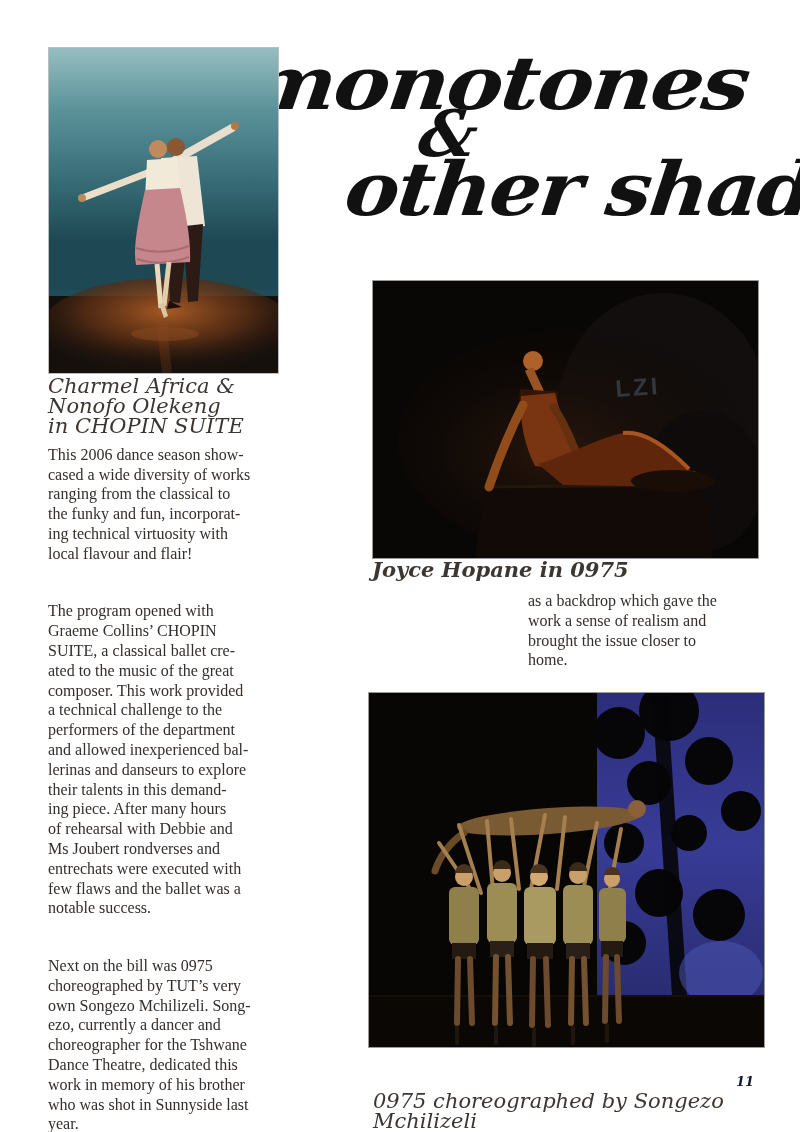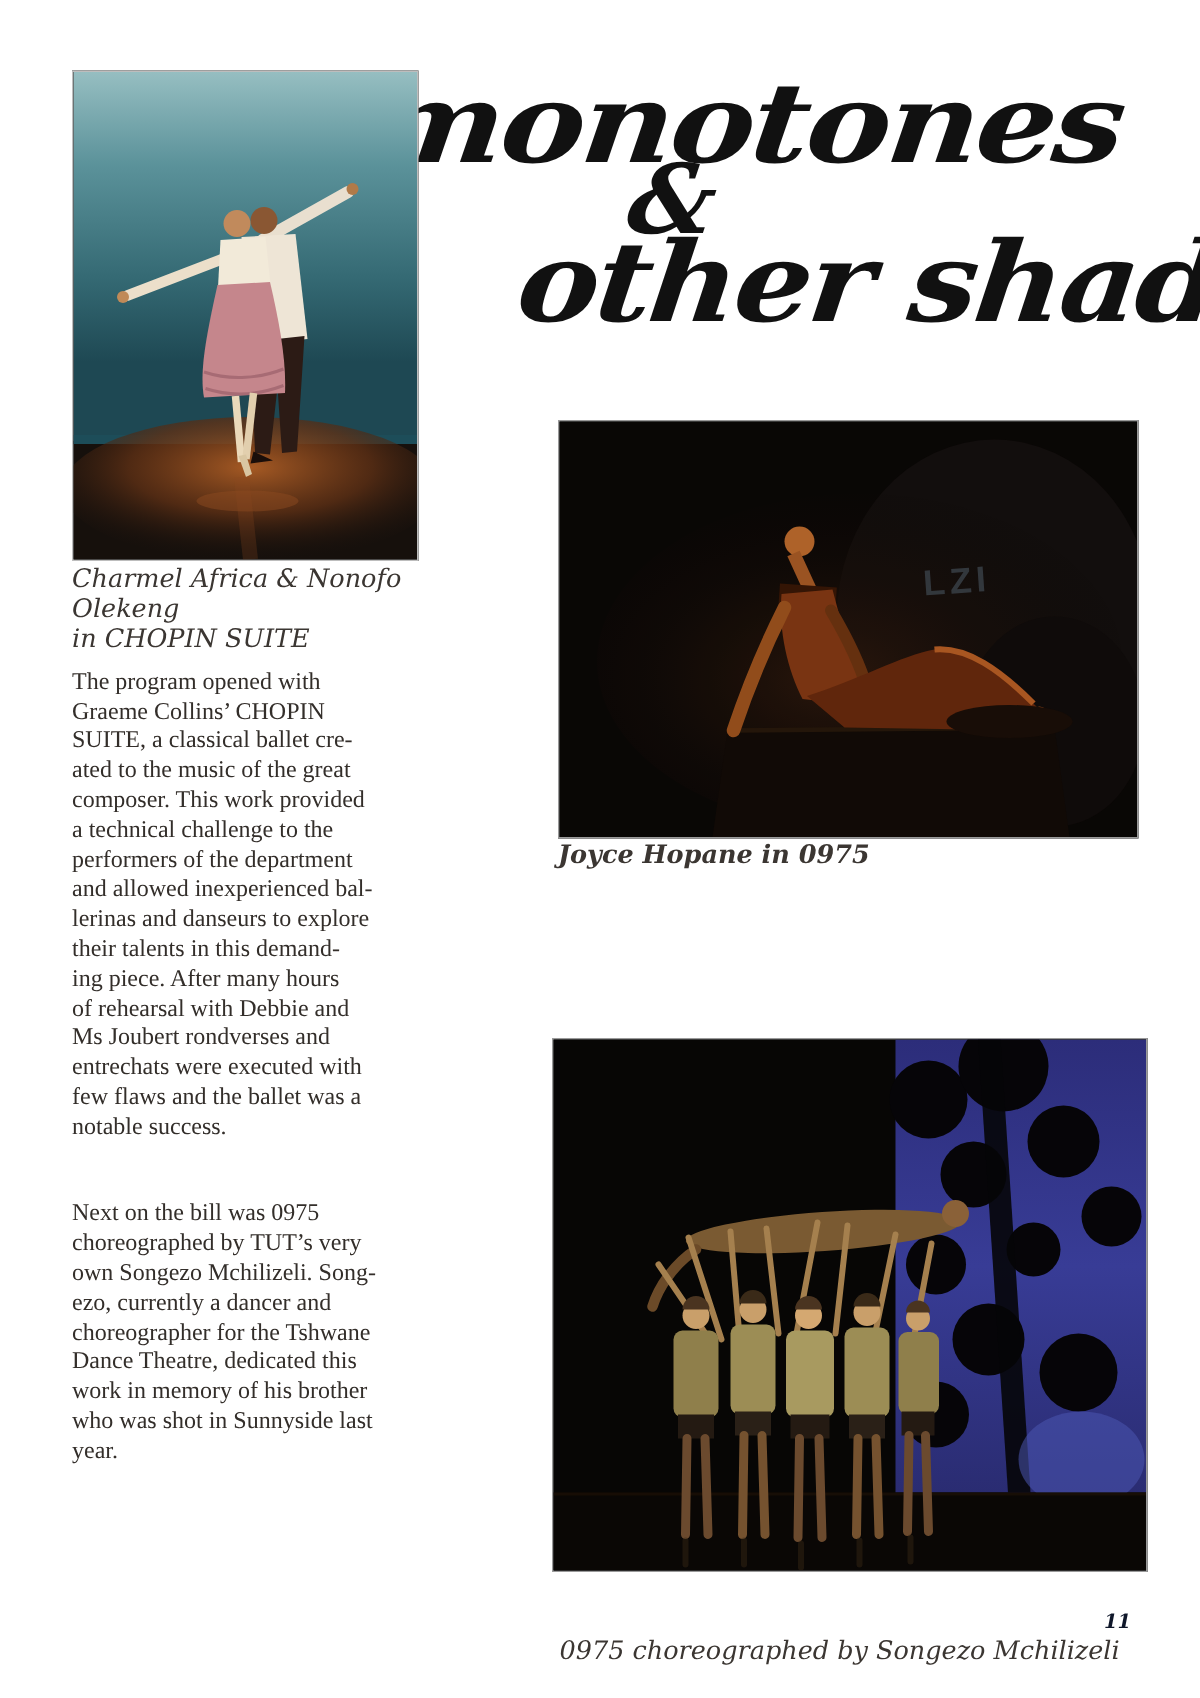--- a/index.html
+++ b/index.html
@@ -34,21 +34,21 @@
   .photo svg{display:block;}
   #photo1{left:48px;top:47px;width:229px;height:325px;border-color:#bdbdbd;}
   #photo2{left:372px;top:280px;width:385px;height:277px;}
   #photo3{left:368px;top:692px;width:395px;height:354px;}
 
   
   .caption{
     position:absolute;
     font-family:"DejaVu Serif", serif;
     font-style:italic;
-    font-size:17px;
+    font-size:21px;
     line-height:20px;
     color:#3b3632;
     white-space:pre-line;
   }
   #cap1{left:48px;top:376px;width:250px;}
   #cap2{left:372px;top:560px;width:300px;font-weight:bold;}
   #cap3{left:373px;top:1051px;width:390px;margin-top:40px;}
 
   
   .col{
@@ -158,20 +158,26 @@
         <path d="M250 152 C272 150 294 166 316 188" stroke="#c06226" stroke-width="4" fill="none"></path>
         <circle cx="320" cy="196" r="6" fill="#9a4e1d"></circle>
         <ellipse cx="300" cy="200" rx="42" ry="11" fill="#1c0f08"></ellipse>
       </g>
       <rect width="385" height="277" fill="#000000" opacity="0.12"></rect>
     </svg>
   </figure>
   <figcaption id="cap2" class="caption">Joyce Hopane in 0975</figcaption>
 
   <section class="col" id="colL">
+    <p>This 2006 dance season show-
+cased a wide diversity of works
+ranging from the classical to
+the funky and fun, incorporat-
+ing technical virtuosity with
+local flavour and flair!</p>
     <p>The program opened with
 Graeme Collins’ CHOPIN
 SUITE, a classical ballet cre-
 ated to the music of the great
 composer. This work provided
 a technical challenge to the
 performers of the department
 and allowed inexperienced bal-
 lerinas and danseurs to explore
 their talents in this demand-
@@ -184,20 +190,24 @@
     <p>Next on the bill was 0975
 choreographed by TUT’s very
 own Songezo Mchilizeli. Song-
 ezo, currently a dancer and
 choreographer for the Tshwane
 Dance Theatre, dedicated this
 work in memory of his brother
 who was shot in Sunnyside last
 year.</p>
   </section>
+  <section class="col" id="colR">as a backdrop which gave the
+work a sense of realism and
+brought the issue closer to
+home.</section>
 
   <figure class="photo" id="photo3">
     <svg width="395" height="354" viewBox="0 0 395 354">
       <defs>
         <linearGradient id="p3blue" x1="0" y1="0" x2="0" y2="1">
           <stop offset="0" stop-color="#2c2d7a"></stop>
           <stop offset="0.5" stop-color="#383c96"></stop>
           <stop offset="1" stop-color="#2a2c72"></stop>
         </linearGradient>
       </defs>

